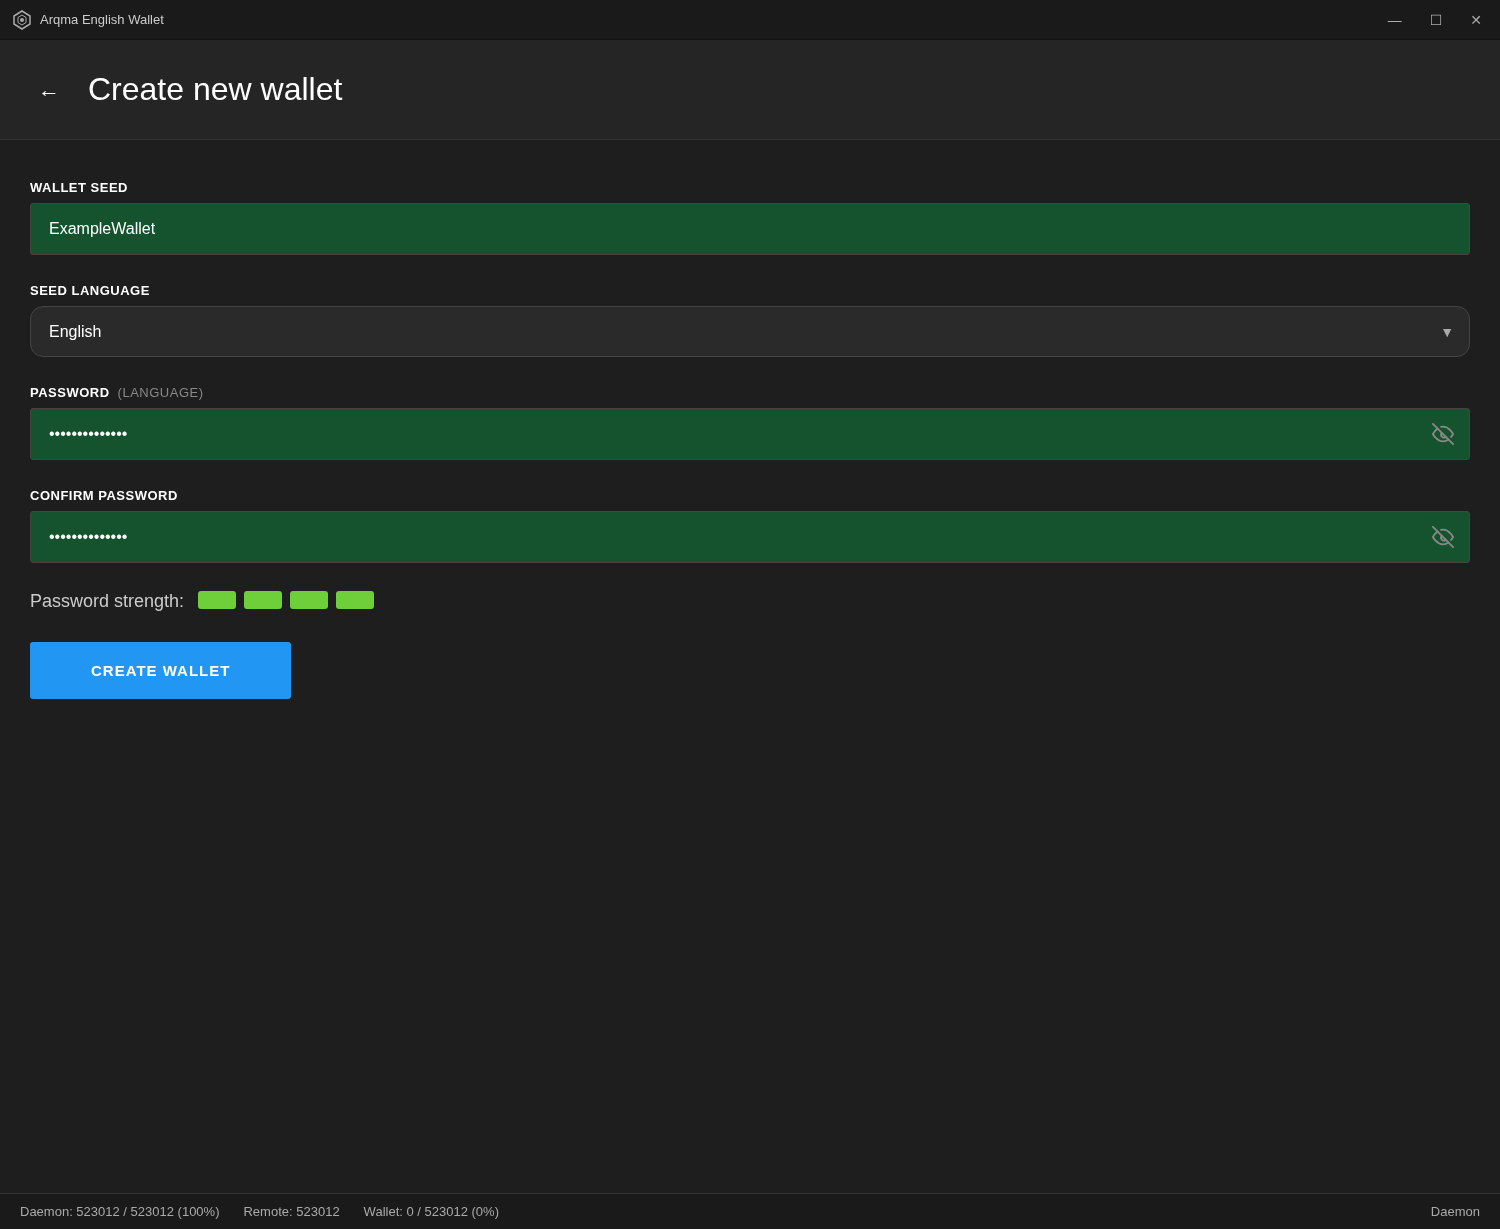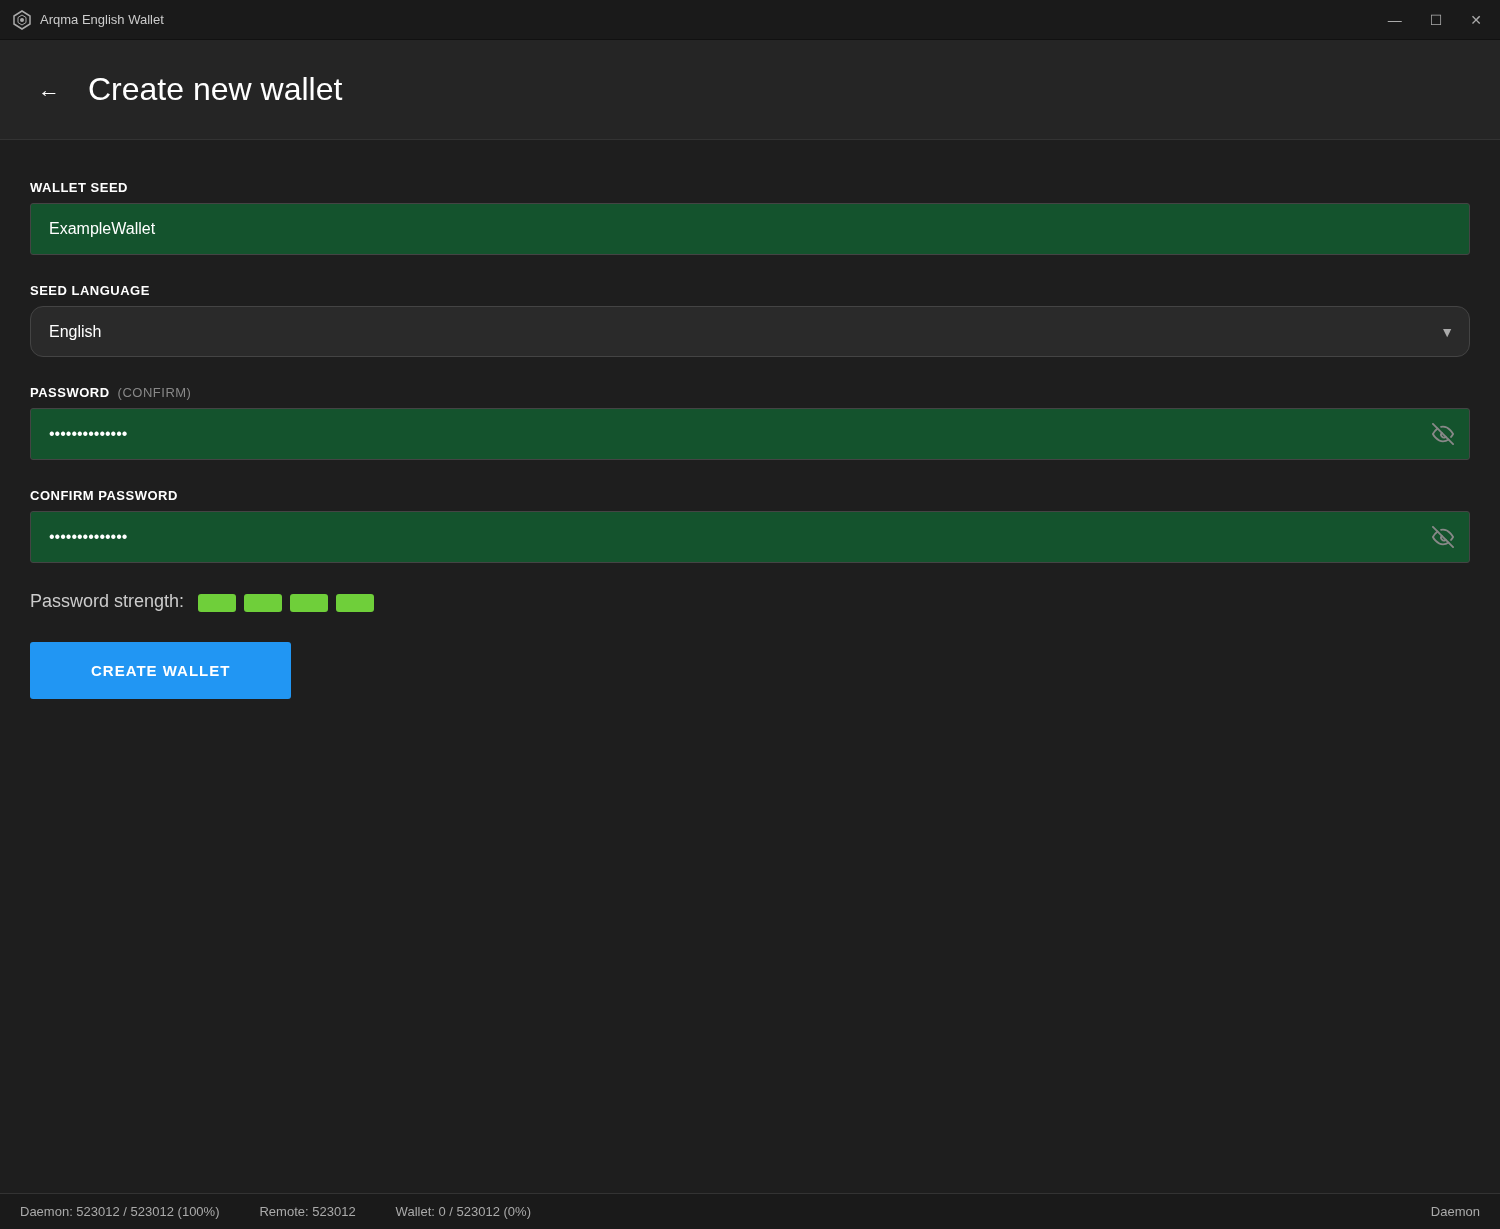--- a/index.html
+++ b/index.html
@@ -182,21 +182,21 @@
       top: 50%;
       transform: translateY(-50%);
       color: #aaaaaa;
       pointer-events: none;
       font-size: 14px;
     }
 
     
     .password-strength-section {
       display: flex;
-      align-items: flex-end;
+      align-items: flex-start;
       gap: 14px;
       margin-bottom: 30px;
       margin-top: 10px;
     }
 
     .strength-label {
       font-size: 18px;
       color: #cccccc;
     }
 
@@ -235,21 +235,21 @@
       justify-content: space-between;
       padding: 0 20px;
       flex-shrink: 0;
       border-top: 1px solid #333;
       font-size: 13px;
       color: #aaaaaa;
     }
 
     .status-bar-left {
       display: flex;
-      gap: 40px;
+      gap: 24px;
     }
 
     
     .eye-off-icon {
       width: 22px;
       height: 22px;
       fill: none;
       stroke: #888;
       stroke-width: 2;
     }
@@ -303,21 +303,21 @@
         <option value="Russian">Russian</option>
       </select>
       <span class="select-arrow">▼</span>
     </div>
   </div>
 
   
   <div class="field-group">
     <div class="field-label">
       <span>PASSWORD</span>
-      <span class="field-label-optional">(CONFIRM)</span>
+      <span class="field-label-optional">(LANGUAGE)</span>
     </div>
     <div class="input-wrapper">
       <input class="field-input" type="password" value="password123456" style="">
       <button class="eye-icon-btn">
         <svg class="eye-off-icon" viewBox="0 0 24 24" xmlns="http://www.w3.org/2000/svg">
           <path d="M17.94 17.94A10.07 10.07 0 0 1 12 20c-7 0-11-8-11-8a18.45 18.45 0 0 1 5.06-5.94" stroke="#888" stroke-width="2" stroke-linecap="round"></path>
           <path d="M9.9 4.24A9.12 9.12 0 0 1 12 4c7 0 11 8 11 8a18.5 18.5 0 0 1-2.16 3.19" stroke="#888" stroke-width="2" stroke-linecap="round"></path>
           <path d="M1 1l22 22" stroke="#888" stroke-width="2" stroke-linecap="round"></path>
           <path d="M10.73 10.73a3 3 0 0 0 4.24 4.24" stroke="#888" stroke-width="2" stroke-linecap="round"></path>
         </svg>

